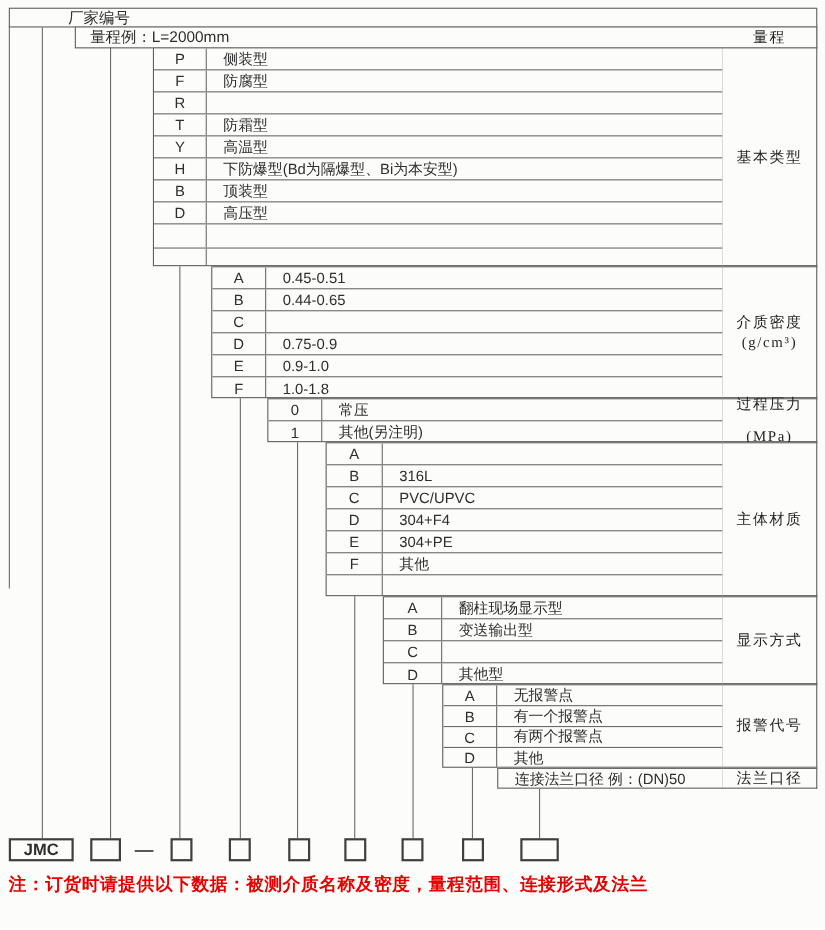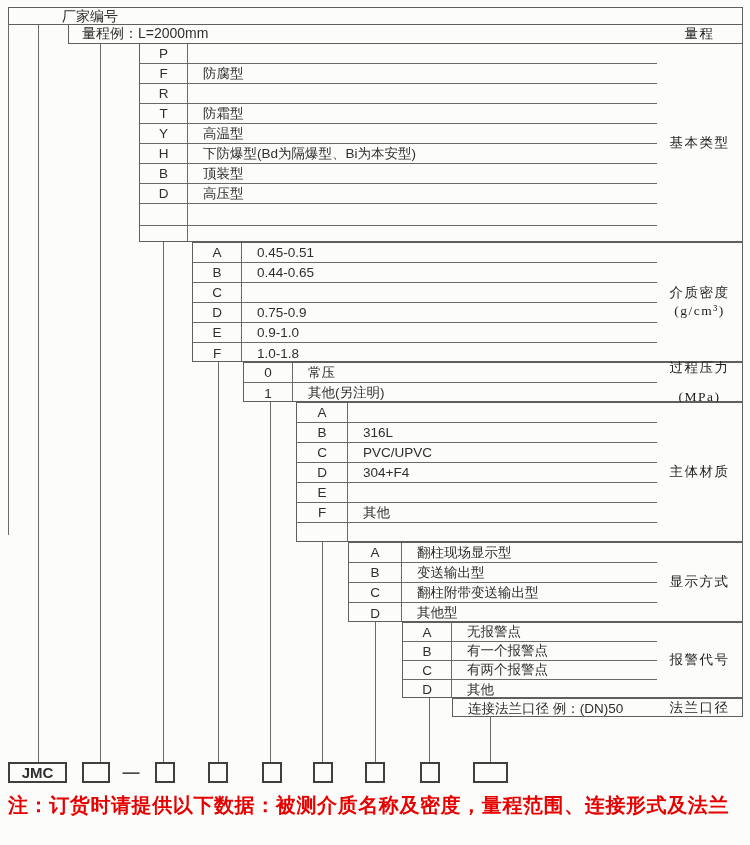--- a/index.html
+++ b/index.html
@@ -16,21 +16,21 @@
   .desc{flex:1;padding-left:15px;font-size:13.5px;white-space:nowrap;}
   .label-cell{position:absolute;box-sizing:border-box;border:1px solid #5f5f5f;border-left:none;
         display:flex;flex-direction:column;align-items:center;justify-content:center;
         font-family:"Liberation Serif","DejaVu Serif",serif;font-size:13.5px;letter-spacing:1.5px;
         color:#1f1f1f;text-align:center;line-height:18px;background:#fcfcfa;}
   .vline{position:absolute;width:1px;background:#6a6a6a;}
   .bbox{position:absolute;box-sizing:border-box;border:2px solid #3f3f3f;background:#fcfcfa;
         display:flex;align-items:center;justify-content:center;font-size:15px;font-weight:bold;}
   .sep{position:absolute;display:flex;align-items:center;justify-content:center;
        font-size:17px;font-weight:bold;color:#4a4a4a;}
-  .note{position:absolute;left:8px;top:793px;width:740px;font-weight:bold;font-size:20px;
+  .note{position:absolute;left:8px;top:793px;width:740px;font-weight:bold;font-size:16px;
         letter-spacing:0.6px;line-height:24.5px;}
 </style>
 </head>
 <body>
 
 <div id="canvas" style="background: rgb(252, 252, 250);">
 
   <div class="box mfr">
     <span>厂家编号</span>
   </div>
@@ -41,20 +41,21 @@
   <div class="label-cell" style="left:657px;top:24px;width:86px;height:20px;">
     <span>量程</span>
   </div>
 
   <div class="vline" style="left:8px;top:24px;height:511px;"></div>
 
   <div id="sections">
       <div class="section" style="left: 139px; top: 43px; width: 519px; height: 199px;">
         <div class="row" style="height: 20px;">
           <div class="code" style="width: 48px;">P</div>
+          <div class="desc">侧装型</div>
         </div>
         <div class="row" style="height: 20px;">
           <div class="code" style="width: 48px;">F</div>
           <div class="desc">防腐型</div>
         </div>
         <div class="row" style="height: 20px;">
           <div class="code" style="width: 48px;">R</div>
         </div>
         <div class="row" style="height: 20px;">
           <div class="code" style="width: 48px;">T</div>
@@ -142,20 +143,21 @@
         <div class="row" style="height: 20px;">
           <div class="code" style="width: 51px;">C</div>
           <div class="desc">PVC/UPVC</div>
         </div>
         <div class="row" style="height: 20px;">
           <div class="code" style="width: 51px;">D</div>
           <div class="desc">304+F4</div>
         </div>
         <div class="row" style="height: 20px;">
           <div class="code" style="width: 51px;">E</div>
+          <div class="desc">304+PE</div>
         </div>
         <div class="row" style="height: 20px;">
           <div class="code" style="width: 51px;">F</div>
           <div class="desc">其他</div>
         </div>
         <div class="row" style="height: 20px;">
           <div class="code" style="width: 51px;"></div>
           <div class="desc"></div>
         </div>
       </div>
@@ -166,21 +168,20 @@
         <div class="row" style="height: 20px;">
           <div class="code" style="width: 53px;">A</div>
           <div class="desc">翻柱现场显示型</div>
         </div>
         <div class="row" style="height: 20px;">
           <div class="code" style="width: 53px;">B</div>
           <div class="desc">变送输出型</div>
         </div>
         <div class="row" style="height: 20px;">
           <div class="code" style="width: 53px;">C</div>
-          <div class="desc">翻柱附带变送输出型</div>
         </div>
         <div class="row" style="height: 20px;">
           <div class="code" style="width: 53px;">D</div>
           <div class="desc">其他型</div>
         </div>
       </div>
       <div class="label-cell" style="left: 657px; top: 542px; width: 86px; height: 80px;">
         <span>显示方式</span>
       </div>
       <div class="section" style="left: 402px; top: 622px; width: 256px; height: 76px;">

